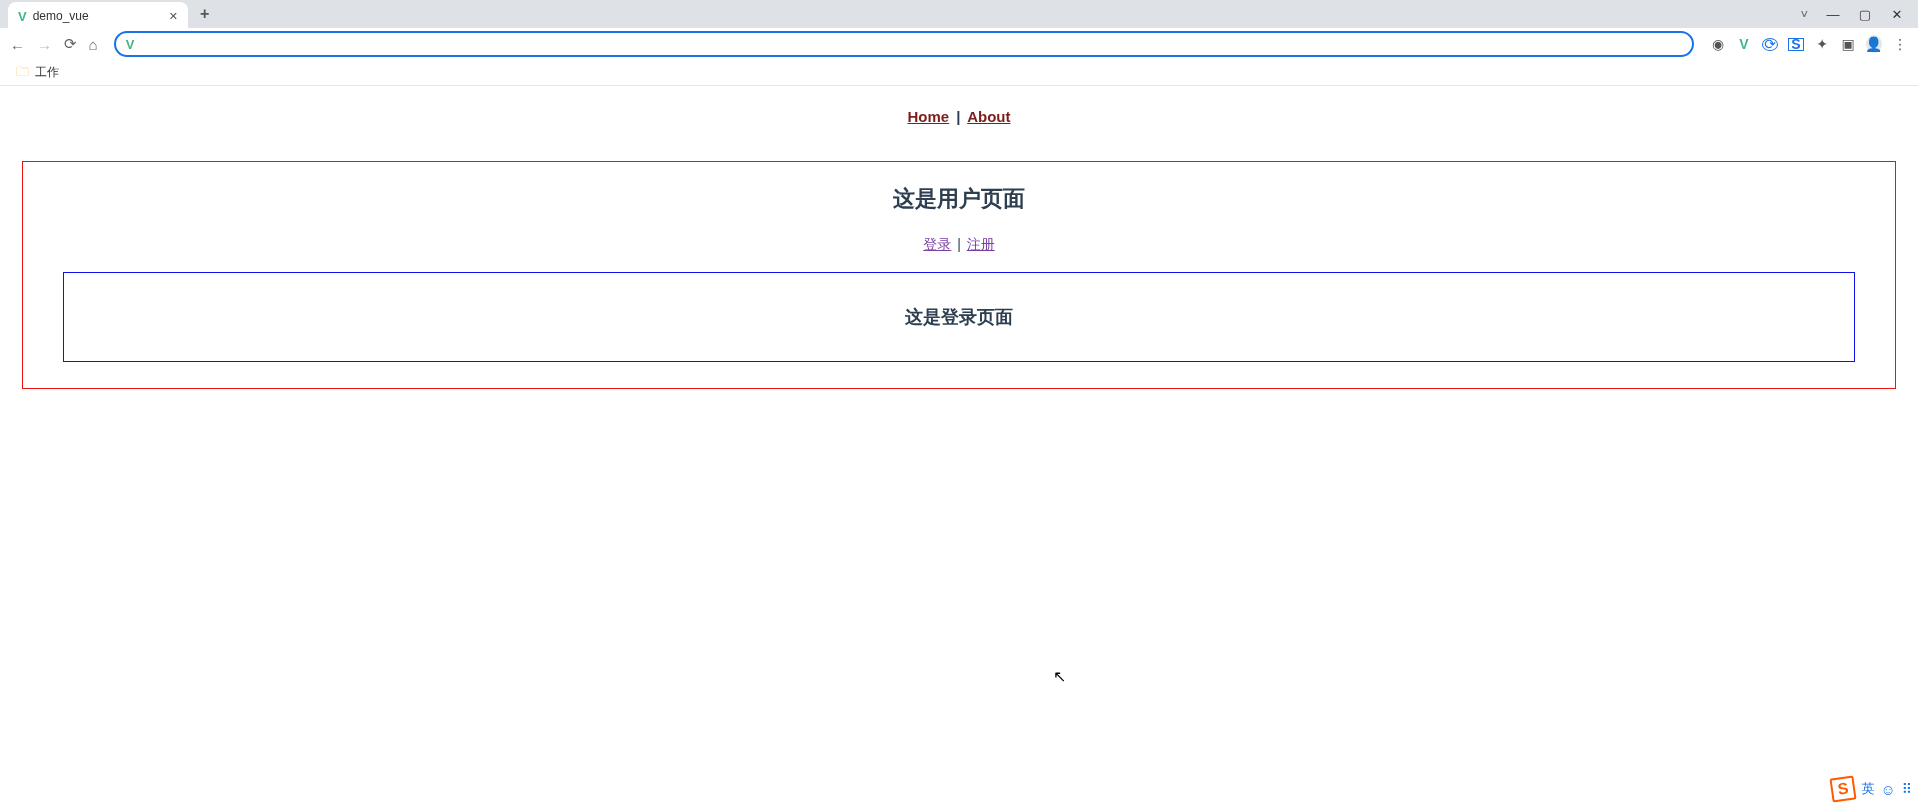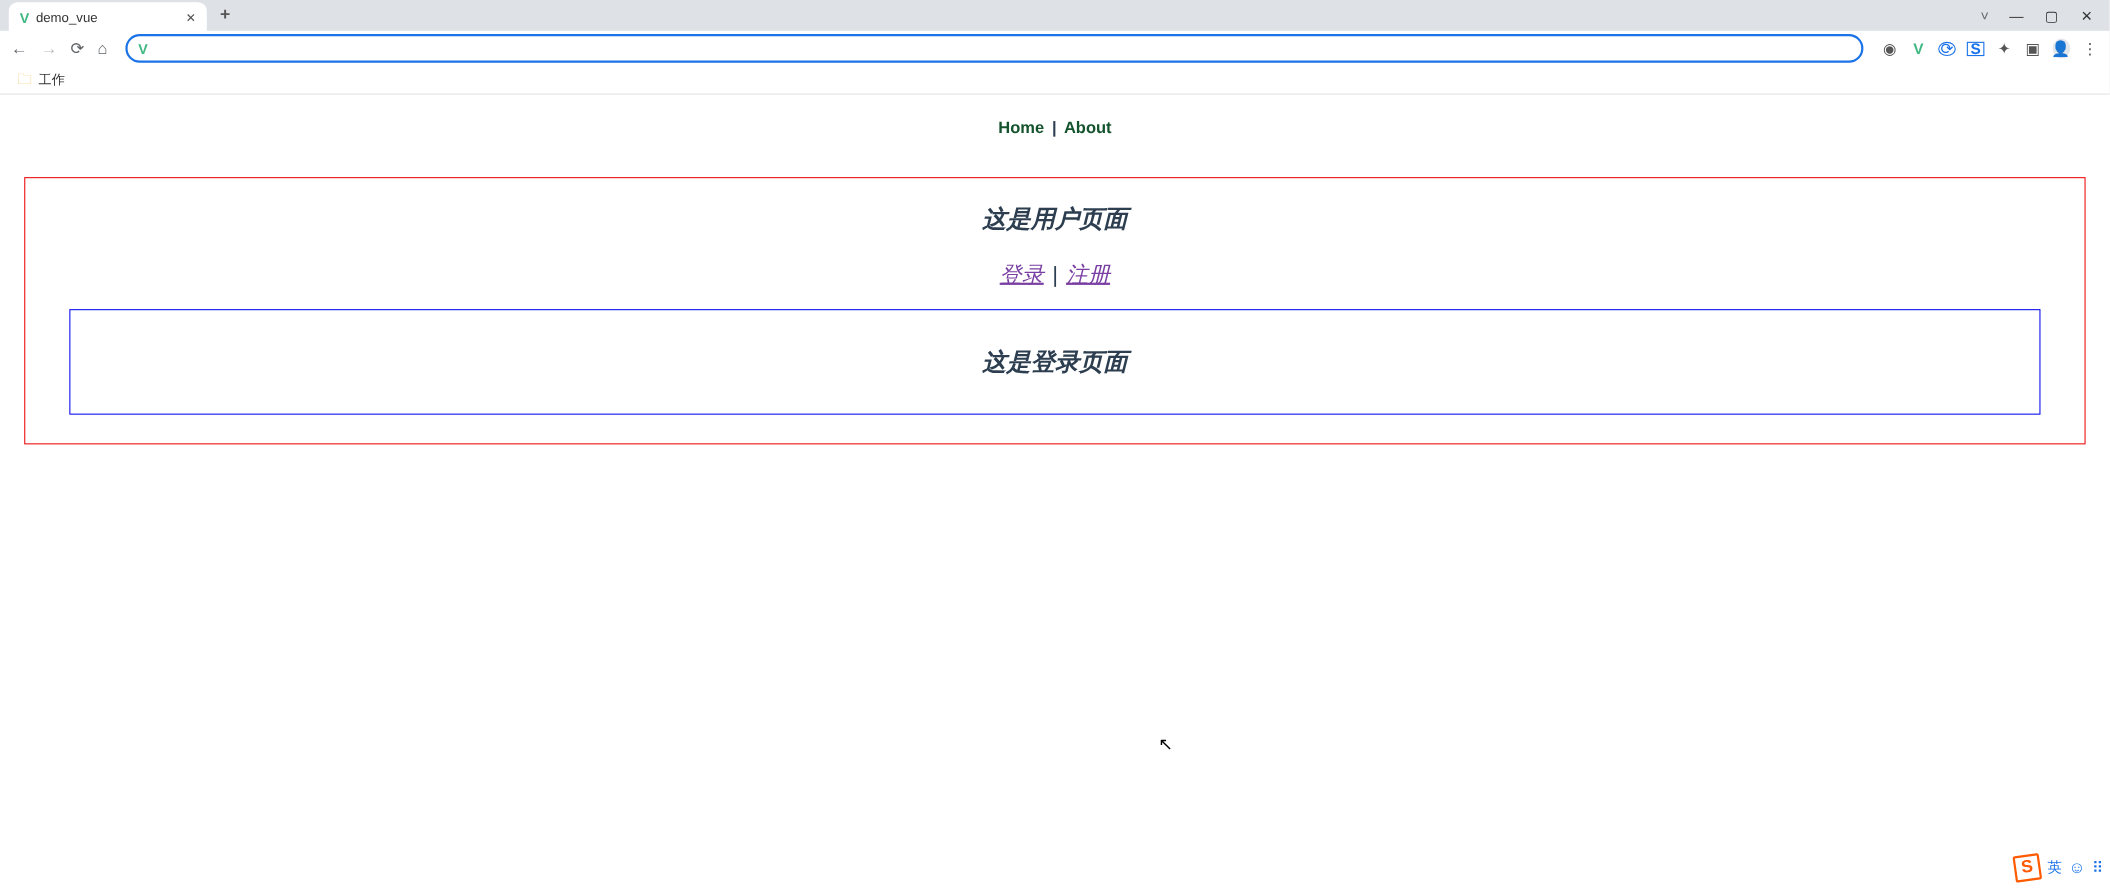--- a/index.html
+++ b/index.html
@@ -29,31 +29,31 @@
     .ext-circle { color: #1a73e8; border: 1.5px solid #1a73e8; border-radius: 50%; width: 13px; height: 13px; display: inline-flex; align-items: center; justify-content: center; font-size: 8px; }
     .ext-s { color: #1a73e8; border: 1.5px solid #1a73e8; width: 13px; height: 13px; display: inline-flex; align-items: center; justify-content: center; font-size: 9px; font-weight: bold; }
     .avatar { width: 18px; height: 18px; border-radius: 50%; background: #e3e6ea; display: inline-flex; align-items: center; justify-content: center; font-size: 10px; color: #5f6368; }
 
     .bookmarks-bar { background: #fff; border-bottom: 1px solid #e5e5e5; padding: 4px 16px; height: 26px; display: flex; align-items: center; gap: 6px; font-size: 12px; color: #333; }
     .bm-folder { color: #f6ca6f; font-size: 13px; }
 
     
     .page { padding: 22px 10px; text-align: center; color: #2c3e50; }
     .top-nav { font-size: 15px; font-weight: bold; color: #2c3e50; }
-    .top-nav a { color: #14532d; cursor: pointer; font-weight: bold; }
+    .top-nav a { color: #7f1d1d; text-decoration: underline; cursor: pointer; font-weight: bold; }
     .top-nav .sep { margin: 0 3px; }
 
-    .red-box { border: 1.5px solid #e11; margin: 36px 12px 4px; padding: 22px 40px 26px; font-style: italic; }
+    .red-box { border: 1.5px solid #e11; margin: 36px 12px 4px; padding: 22px 40px 26px; }
     .red-box h2 { font-size: 22px; font-weight: 700; color: #2c3e50; margin-bottom: 22px; }
-    .sub-nav { font-size: 20px; margin-bottom: 18px; }
+    .sub-nav { font-size: 14px; margin-bottom: 18px; }
     .sub-nav a { color: #7a3fa3; text-decoration: underline; cursor: pointer; }
     .sub-nav .sep { color: #2c3e50; margin: 0 2px; }
 
     .blue-box { border: 1.5px solid #11e; padding: 32px 20px; }
-    .blue-box h3 { font-size: 22px; font-weight: 700; color: #2c3e50; }
+    .blue-box h3 { font-size: 18px; font-weight: 700; color: #2c3e50; }
 
     
     .cursor { position: absolute; left: 1053px; top: 667px; font-size: 16px; color: #000; pointer-events: none; }
 
     
     .ime-tray { position: fixed; right: 6px; bottom: 6px; display: flex; gap: 6px; align-items: center; }
     .ime-s { width: 24px; height: 24px; background: #fff; border: 2px solid #ff5a00; color: #ff5a00; font-weight: bold; display: flex; align-items: center; justify-content: center; border-radius: 2px; transform: rotate(-8deg); font-size: 16px; }
     .ime-txt { color: #1a73e8; font-size: 13px; }
     .ime-face { color: #1a73e8; font-size: 15px; }
     .ime-grid { color: #1a73e8; font-size: 14px; }

